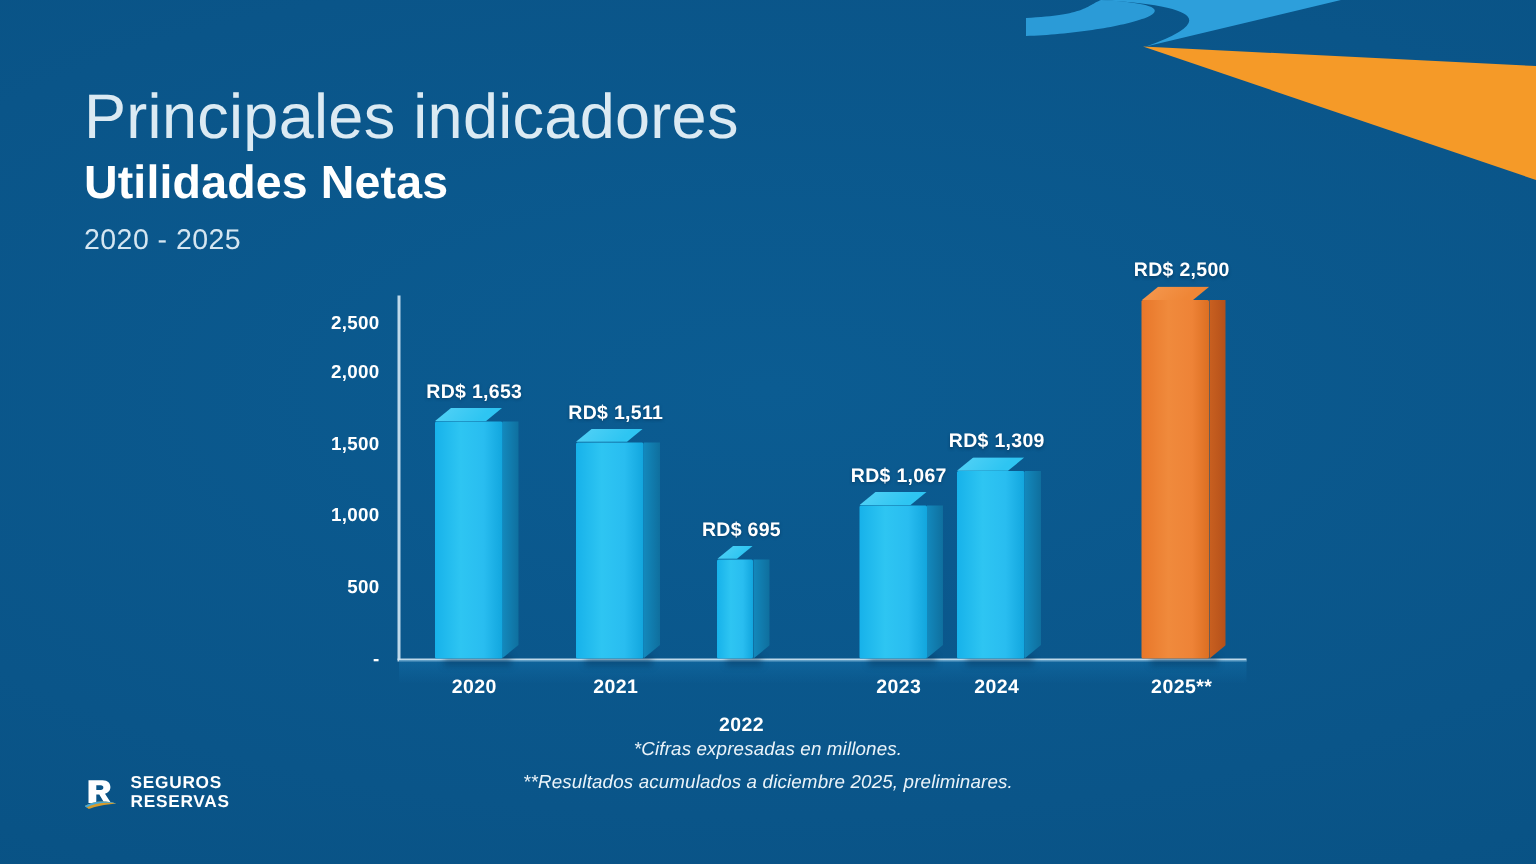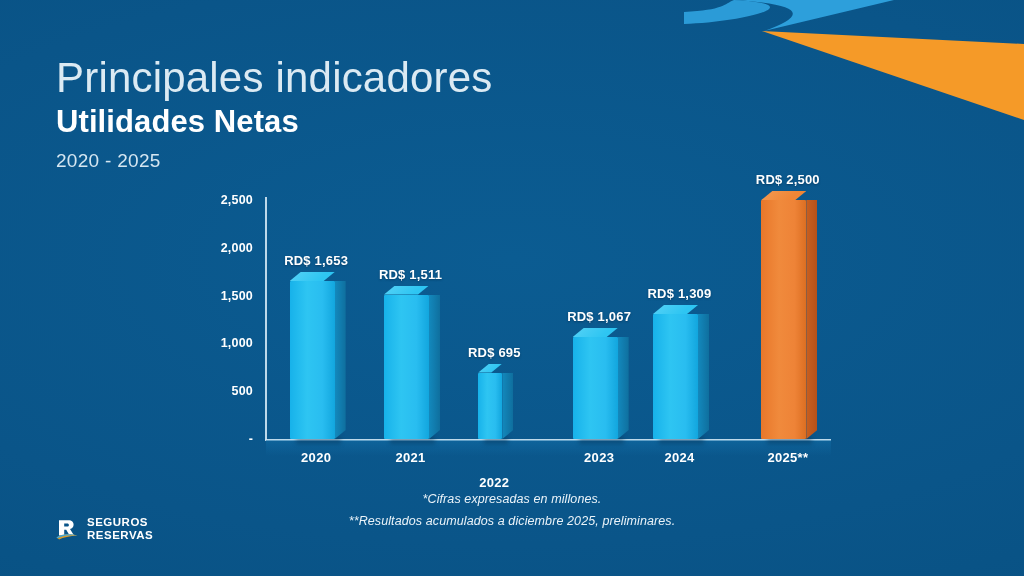--- a/index.html
+++ b/index.html
@@ -152,21 +152,21 @@
 
   <div id="heading">
     <div class="h-line1">Principales indicadores</div>
     <div class="h-line2">Utilidades Netas</div>
     <div class="h-line3">2020 - 2025</div>
   </div>
 
   <div id="chart">
 
     <div id="y-axis-labels">
-        <div class="y-tick" style="top: 200px;">2,500</div>
+        <div class="y-tick" style="top: 215px;">2,500</div>
         <div class="y-tick" style="top: 247.8px;">2,000</div>
         <div class="y-tick" style="top: 295.6px;">1,500</div>
         <div class="y-tick" style="top: 343.4px;">1,000</div>
         <div class="y-tick" style="top: 391.2px; padding-left: 17px;">500</div>
         <div class="y-tick" style="top: 439px;">-</div>
       </div>
     <div id="y-axis-line"></div>
     <div id="x-axis-line"></div>
     <div id="floor"></div>
 
@@ -204,21 +204,21 @@
         <div class="bar-group" style="left: 572.667px; width: 45px; bottom: 137px; height: 102.005px;">
           <div class="bar3d" style="width: 100%; height: 100%;">
             <div class="bar-shadow"></div>
             <div class="bar-side c-side"></div>
             <div class="bar-top c-top"></div>
             <div class="bar-front c-front"></div>
           </div>
           <div class="bar-label" style="margin-left: 4px;">RD$ 1,067</div>
           <div class="cat-label" style="margin-left: 4px;">2023</div>
         </div>
-        <div class="bar-group" style="left: 653px; width: 45px; bottom: 137px; height: 125.14px;">
+        <div class="bar-group" style="left: 638px; width: 45px; bottom: 137px; height: 125.14px;">
           <div class="bar3d" style="width: 100%; height: 100%;">
             <div class="bar-shadow"></div>
             <div class="bar-side c-side"></div>
             <div class="bar-top c-top"></div>
             <div class="bar-front c-front"></div>
           </div>
           <div class="bar-label" style="margin-left: 4px;">RD$ 1,309</div>
           <div class="cat-label" style="margin-left: 4px;">2024</div>
         </div>
         <div class="bar-group" style="left: 761.333px; width: 45px; bottom: 137px; height: 239px;">

